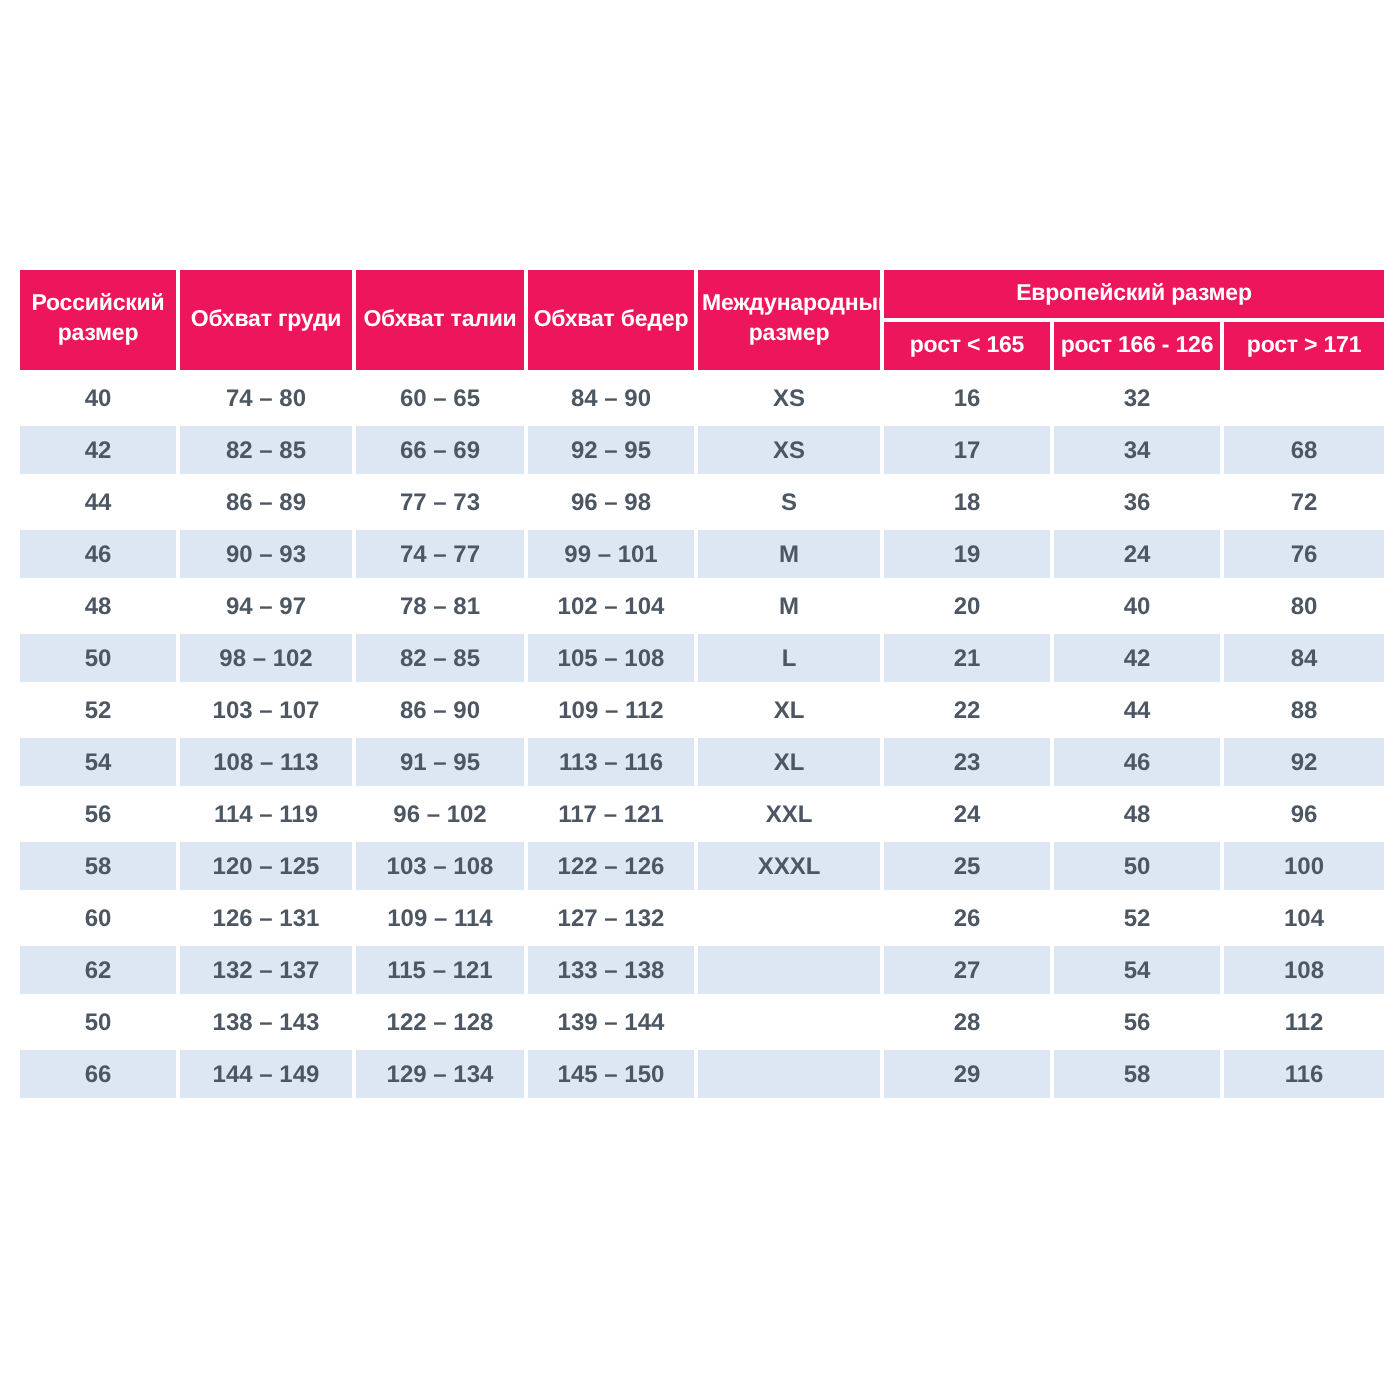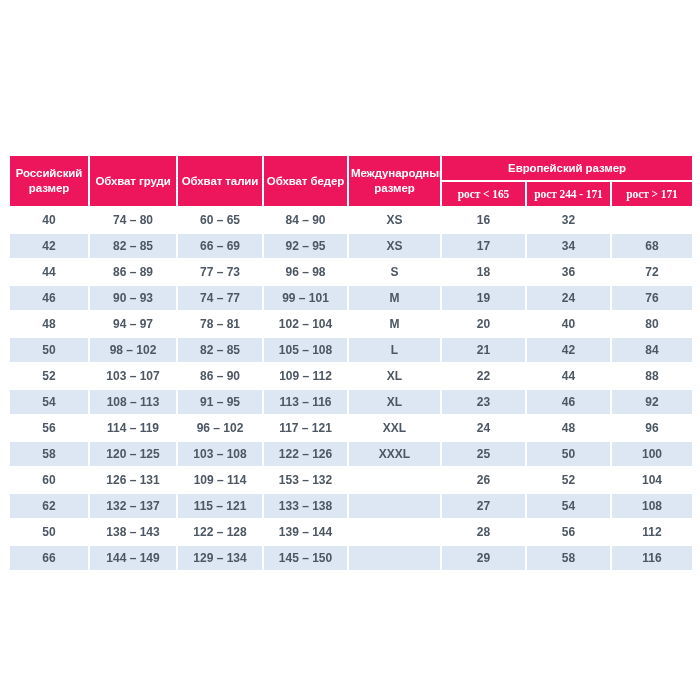--- a/index.html
+++ b/index.html
@@ -21,21 +21,21 @@
     overflow: hidden;
   }
   .page {
     position: relative;
     width: 700px;
     height: 700px;
   }
   .table-wrap {
     position: absolute;
     left: 8px;
-    top: 154px;
+    top: 133px;
     width: 684px;
   }
   table.size-table {
     border-collapse: collapse;
     table-layout: fixed;
     width: 684px;
   }
   th, td {
     border: 2px solid #FFFFFF;
     text-align: center;
@@ -45,21 +45,21 @@
   }
   th {
     background: var(--header-bg);
     color: var(--header-text);
     font-size: 11.5px;
     font-weight: 700;
     line-height: 1.3;
     letter-spacing: -0.1px;
   }
   thead tr.group-row th { height: 26px; }
-  thead tr.sub-row th { height: 26px; white-space: nowrap; font-family: Liberation Serif, serif; }
+  thead tr.sub-row th { height: 26px; white-space: nowrap; }
   tbody td {
     height: 26px;
     font-size: 12px;
     font-weight: 700;
     color: var(--cell-text);
     background: var(--row-bg);
     white-space: nowrap;
   }
   tbody tr:nth-child(even) td {
     background: var(--row-alt-bg);
@@ -85,21 +85,21 @@
         <tr class="group-row">
           <th rowspan="2">Российский размер</th>
           <th rowspan="2">Обхват груди</th>
           <th rowspan="2">Обхват талии</th>
           <th rowspan="2">Обхват бедер</th>
           <th rowspan="2">Международный размер</th>
           <th colspan="3">Европейский размер</th>
         </tr>
         <tr class="sub-row">
           <th>рост &lt; 165</th>
-          <th>рост 244 - 171</th>
+          <th>рост 166 - 126</th>
           <th>рост &gt; 171</th>
         </tr>
       </thead>
       <tbody>
           <tr>
             <td>40</td>
             <td>74 – 80</td>
             <td>60 – 65</td>
             <td>84 – 90</td>
             <td>XS</td>
@@ -194,21 +194,21 @@
             <td>122 – 126</td>
             <td>XXXL</td>
             <td>25</td>
             <td>50</td>
             <td>100</td>
           </tr>
           <tr>
             <td>60</td>
             <td>126 – 131</td>
             <td>109 – 114</td>
-            <td>153 – 132</td>
+            <td>127 – 132</td>
             <td></td>
             <td>26</td>
             <td>52</td>
             <td>104</td>
           </tr>
           <tr>
             <td>62</td>
             <td>132 – 137</td>
             <td>115 – 121</td>
             <td>133 – 138</td>

